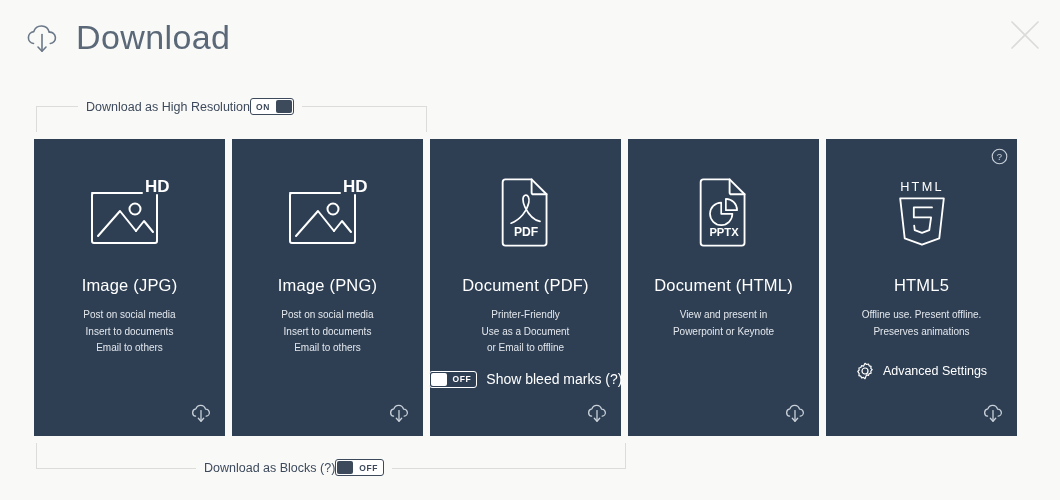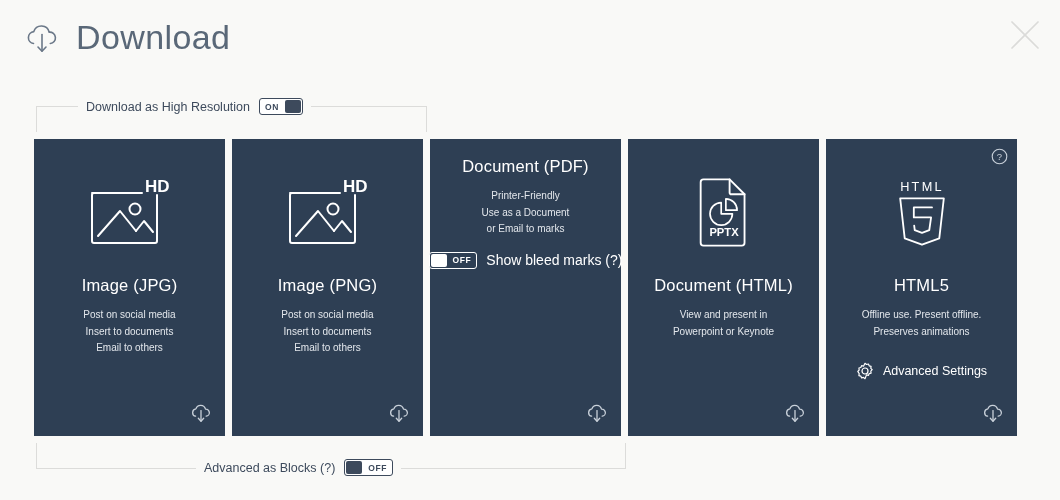--- a/index.html
+++ b/index.html
@@ -68,21 +68,20 @@
     height: 26px;
     border: 1px solid #dcdcda;
     border-top: none;
     box-sizing: border-box;
   }
   .legend {
     position: absolute;
     background: #f9f9f7;
     display: flex;
     align-items: center;
-    gap: 9px;
     padding: 0 8px;
     white-space: nowrap;
   }
   .legend-label {
     font-size: 12.5px;
     color: #3d4a5c;
     font-weight: 400;
   }
   .legend-top {
     left: 78px;
@@ -300,25 +299,33 @@
     <span class="card-dl">
       <svg viewBox="0 0 24 24" width="24" height="24" fill="none" stroke="#c9d1da" stroke-width="1.3" stroke-linecap="round" stroke-linejoin="round">
         <path d="M6.6 14.2 A3.7 3.7 0 0 1 6.9 6.9 A5 5 0 0 1 16.5 7.2 A3.5 3.5 0 0 1 17.2 14.2"></path>
         <line x1="12" y1="8.6" x2="12" y2="19"></line>
         <polyline points="9.3,16.3 12,19.2 14.7,16.3"></polyline>
       </svg>
     </span>
   </div>
 
   <div class="card">
+    <div class="card-icon">
+      <svg viewBox="0 0 60 76" width="56" height="72" fill="none" stroke="#ffffff" stroke-width="2" stroke-linecap="round" stroke-linejoin="round">
+        <path d="M8 3 h28 l16 16 v52 a3 3 0 0 1 -3 3 H8 a3 3 0 0 1 -3 -3 V6 a3 3 0 0 1 3 -3 z"></path>
+        <path d="M36 3 v14 a2 2 0 0 0 2 2 h14"></path>
+        <path d="M14 50 c10 -4 17 -13 19 -22 c1 -5 -1 -9 -4 -8 c-3 1 -3 7 0 13 c4 8 10 14 16 15" stroke-width="1.8"></path>
+        <text x="30" y="64" text-anchor="middle" font-family="Liberation Sans, sans-serif" font-size="13" font-weight="700" fill="#ffffff" stroke="none">PDF</text>
+      </svg>
+    </div>
     <div class="card-title">Document (PDF)</div>
     <div class="card-desc">
       <div>Printer-Friendly</div>
       <div>Use as a Document</div>
-      <div>or Email to marks</div>
+      <div>or Email to offline</div>
     </div>
     <div class="bleed-row">
       <span class="toggle off-dark">
         <span class="knob"></span>
         <span class="tlabel">OFF</span>
       </span>
       <span class="bleed-label">Show bleed marks (?)</span>
     </div>
     <span class="card-dl">
       <svg viewBox="0 0 24 24" width="24" height="24" fill="none" stroke="#c9d1da" stroke-width="1.3" stroke-linecap="round" stroke-linejoin="round">
@@ -387,18 +394,18 @@
         <line x1="12" y1="8.6" x2="12" y2="19"></line>
         <polyline points="9.3,16.3 12,19.2 14.7,16.3"></polyline>
       </svg>
     </span>
   </div>
 
 </div>
 
 <div class="fieldset-bottom"></div>
 <div class="legend legend-bottom">
-  <span class="legend-label">Advanced as Blocks (?)</span>
+  <span class="legend-label">Download as Blocks (?)</span>
   <span class="toggle off-light">
     <span class="knob"></span>
     <span class="tlabel">OFF</span>
   </span>
 </div>
 
 </body></html>

